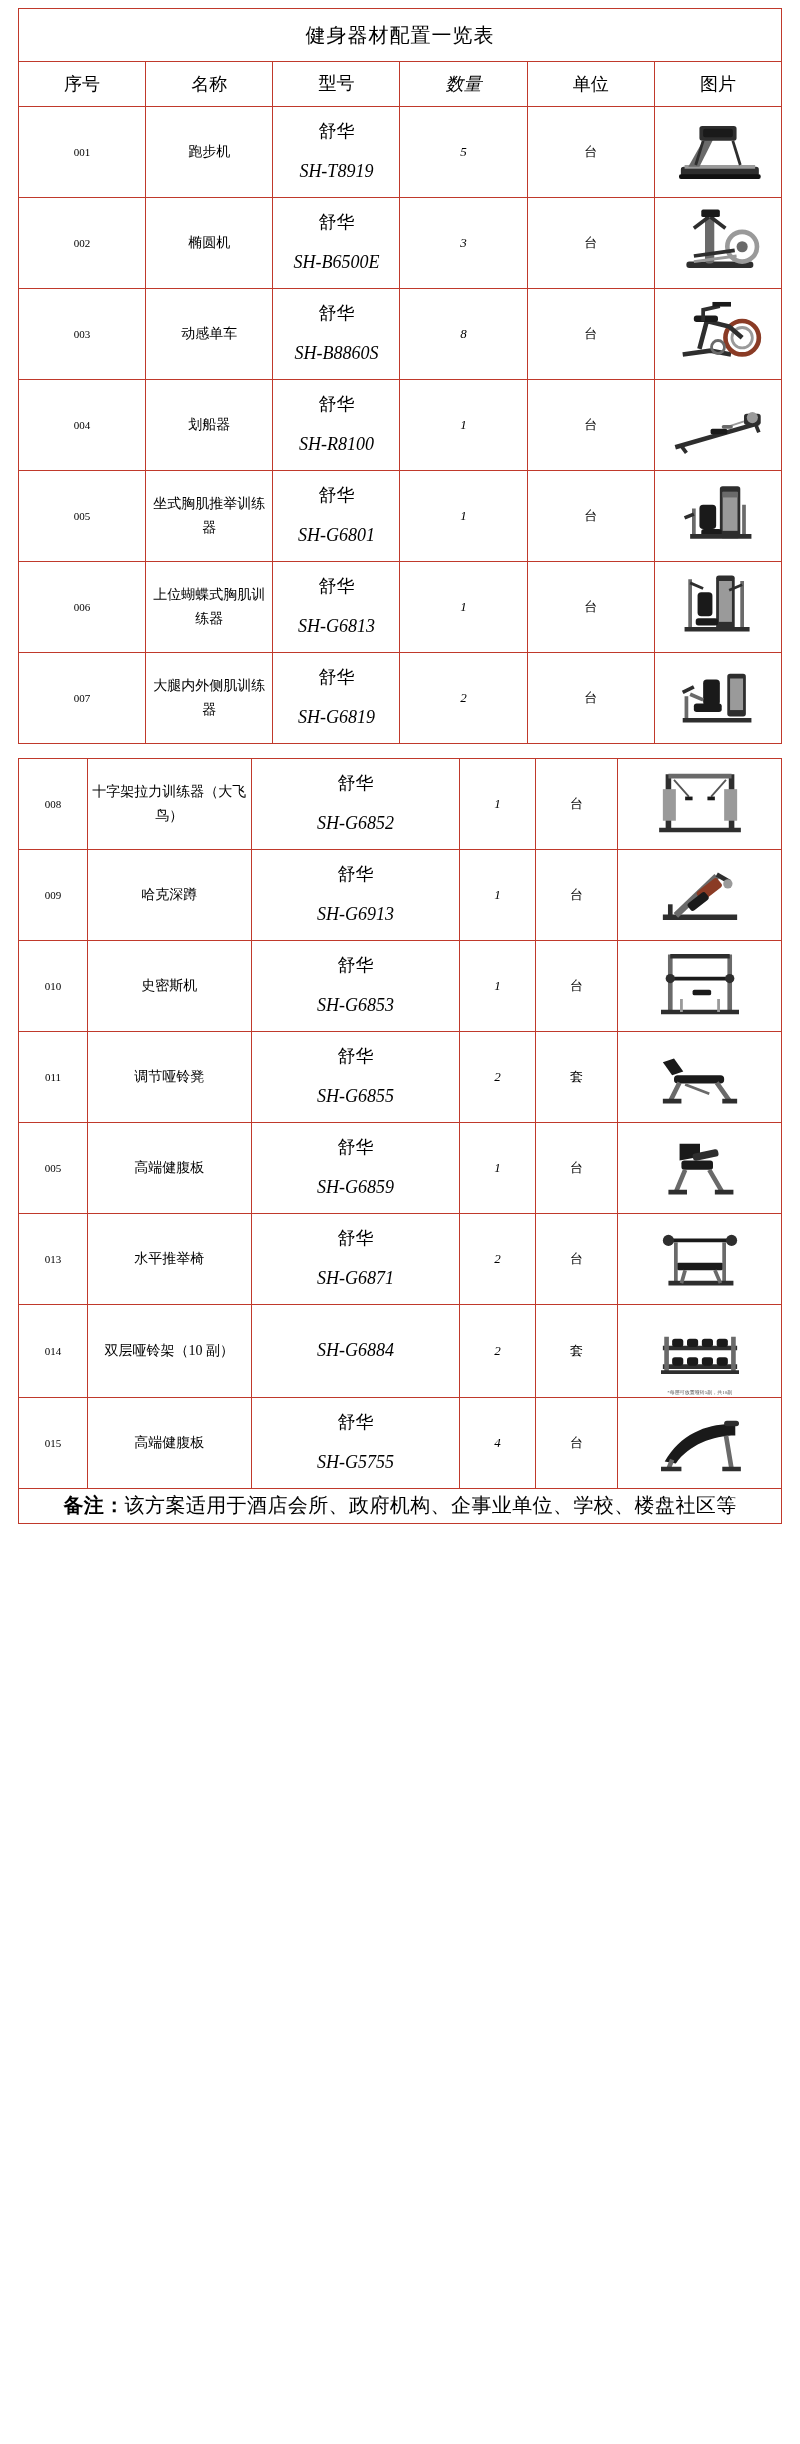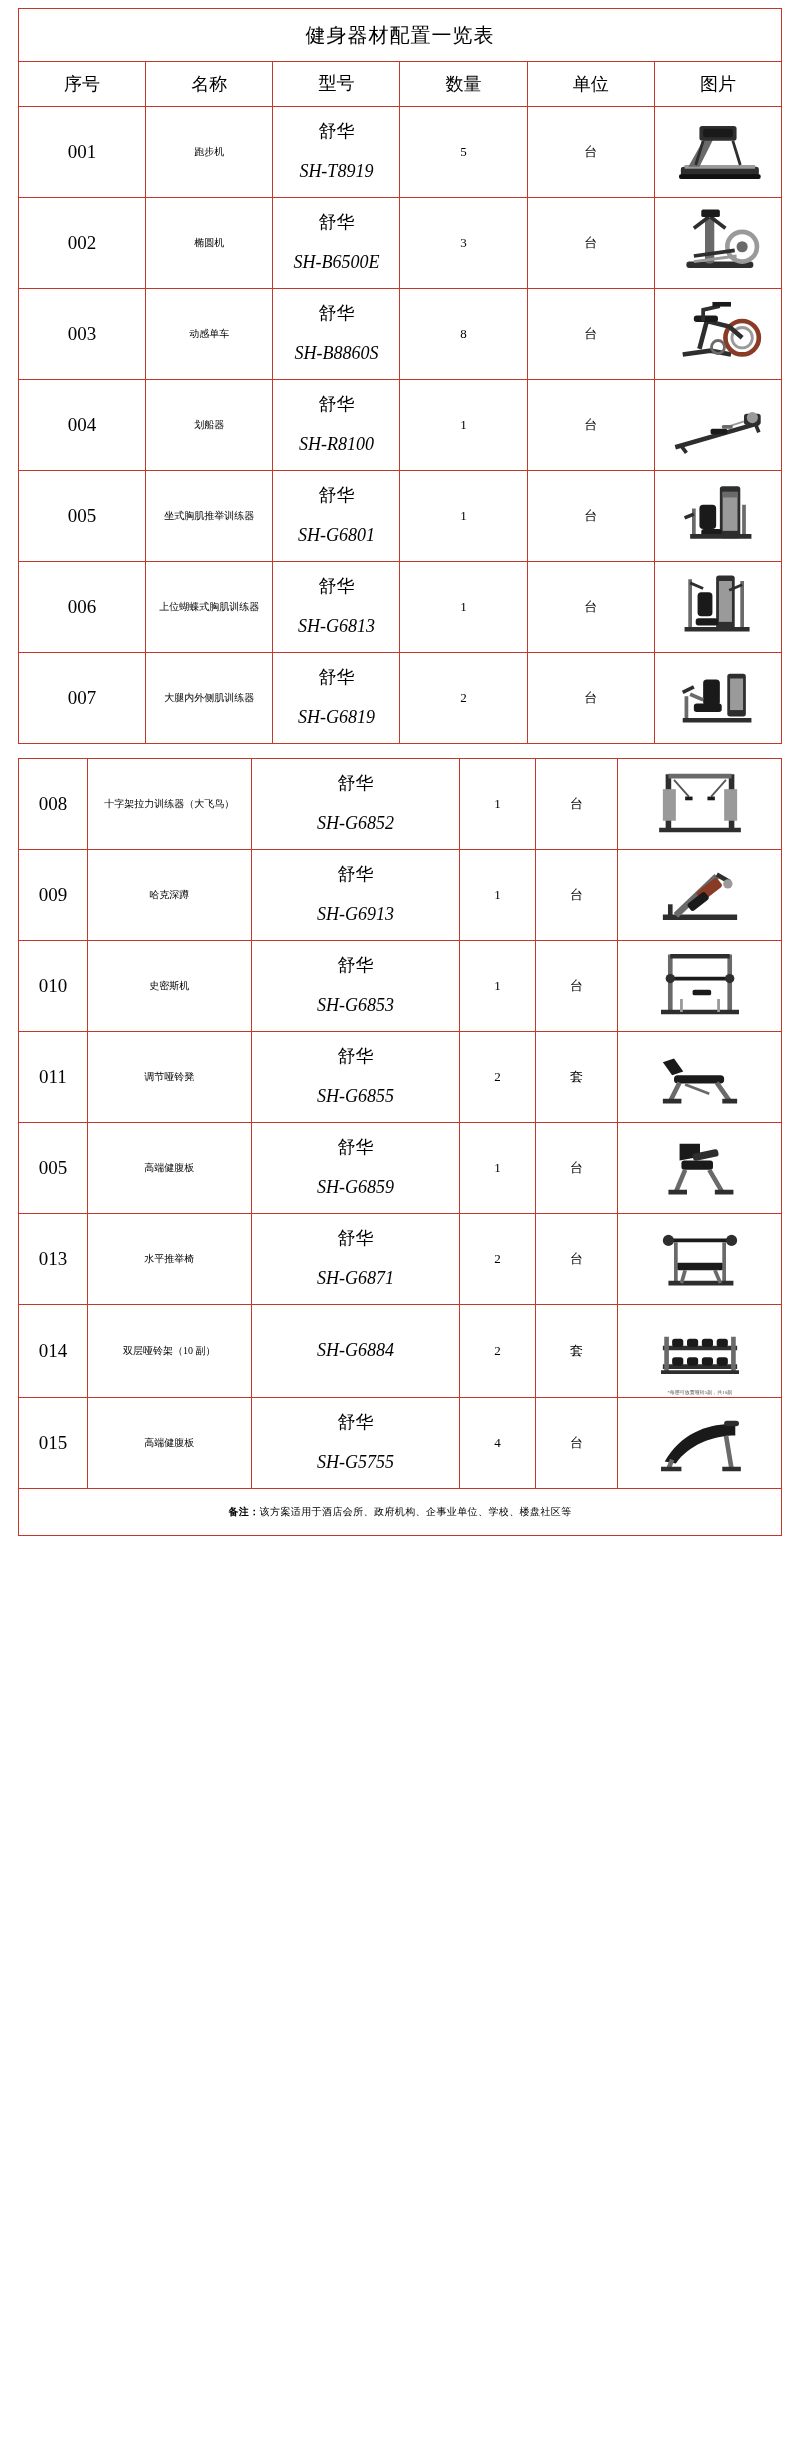--- a/index.html
+++ b/index.html
@@ -34,24 +34,24 @@
     font-weight: bold;
     letter-spacing: 1px;
     height: 40px;
     padding: 6px 0 !important;
   }
   .hdr td {
     font-size: 18px;
     height: 30px;
     font-weight: normal;
   }
-  .c-no    { width: 56px;  font-size: 19px; }
-  .c-name  { width: 140px; font-size: 10px; line-height: 1.7; }
+  .c-no    { width: 56px;  font-size: 11px; }
+  .c-name  { width: 140px; font-size: 14px; line-height: 1.7; }
   .c-model { width: 180px; font-size: 18px; line-height: 2.2; }
-  .c-qty   { width: 62px;  font-size: 13px; }
+  .c-qty   { width: 62px;  font-size: 13px; font-style: italic; }
   .c-unit  { width: 68px;  font-size: 13px; }
   .c-img   { width: 140px; }
 
   tr.item td { height: 86px; }
 
   .model-line1 { display: block; }
   .model-line2 { display: block; font-style: italic; }
 
   .pic {
     width: 112px;
@@ -62,23 +62,23 @@
   }
   .pic svg { display: block; width: 100%; height: 100%; }
 
   .gap-row td {
     border: none !important;
     height: 14px;
     padding: 0 !important;
   }
 
   .note td {
-    font-size: 10px;
+    font-size: 20px;
     height: 34px;
-    padding: 6px 4px !important;
+    padding: 0 4px !important;
     letter-spacing: 0.4px;
   }
   .note b { font-weight: bold; }
   .caption-sub {
     font-size: 5px;
     color: #555;
     display: block;
     margin-top: 1px;
     letter-spacing: 0;
   }

